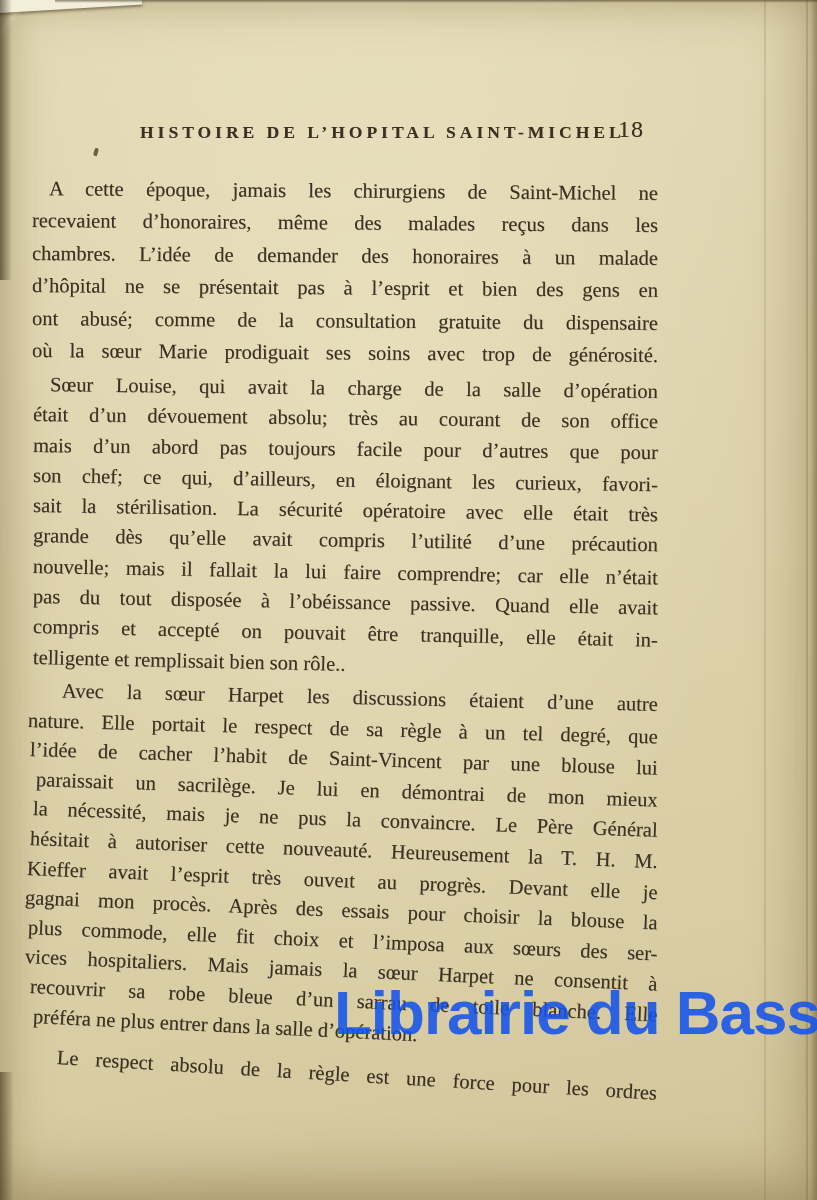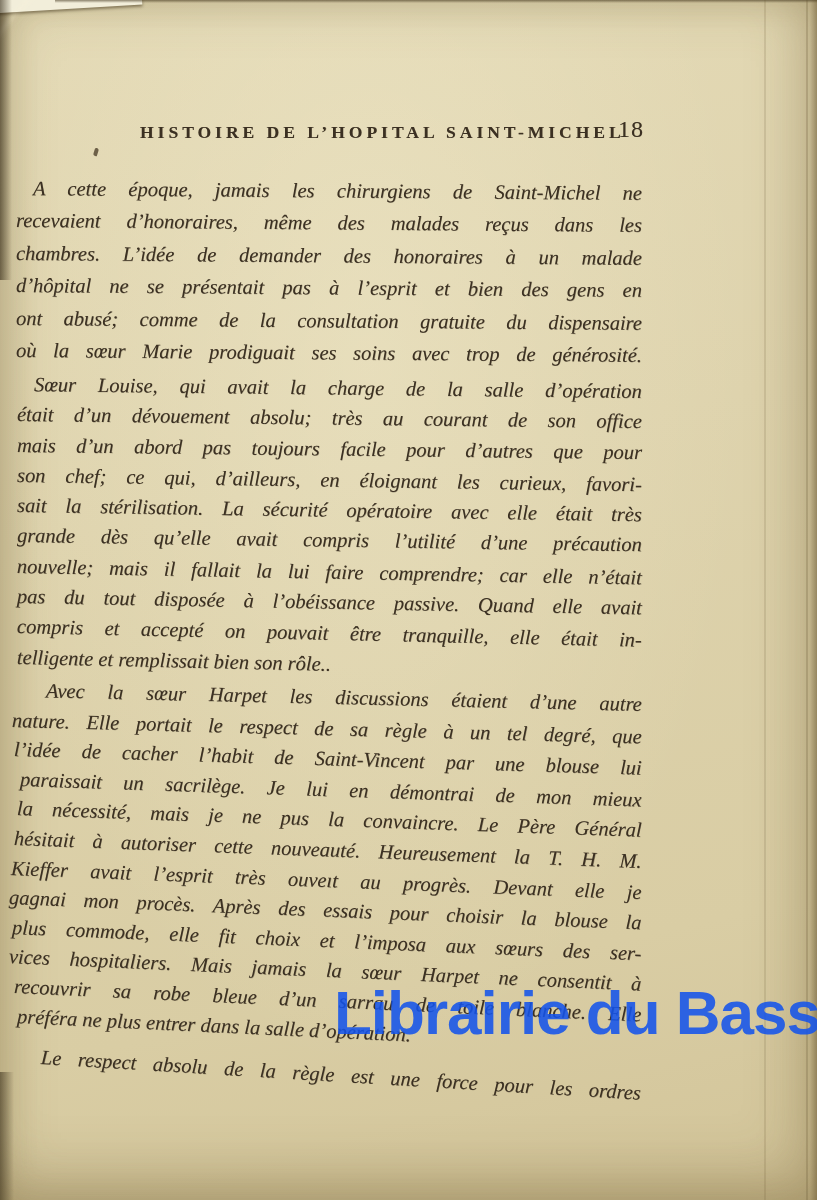--- a/index.html
+++ b/index.html
@@ -25,21 +25,21 @@
   .fold-line-1{position:absolute;left:764px;top:0;width:2px;height:1200px;background:rgba(105,88,50,.16);}
   .fold-line-2{position:absolute;left:806px;top:0;width:2px;height:1200px;background:rgba(105,88,50,.25);}
   .edge-right{position:absolute;right:0;top:0;width:7px;height:1200px;background:linear-gradient(to left,rgba(80,62,28,.35),rgba(80,62,28,0));}
   .speck{position:absolute;left:94px;top:148px;width:4px;height:8px;border-radius:2px 3px 1px 3px;background:rgba(70,55,35,.75);transform:rotate(18deg);}
 
   
   .header-title{position:absolute;left:140px;top:122px;font-size:17.5px;font-weight:bold;letter-spacing:4px;white-space:nowrap;text-shadow:.3px .3px 0 rgba(60,48,30,.4);}
   .page-number{position:absolute;left:618px;top:116px;font-size:24px;letter-spacing:1px;text-shadow:.3px .3px 0 rgba(60,48,30,.4);}
 
   
-  .para{position:absolute;left:10px;width:632px;font-style:italic;}
+  .para{position:absolute;left:26px;width:632px;}
   .ln{position:relative;box-sizing:border-box;display:block;
     font-size:20.5px;text-align:justify;text-align-last:justify;
     transform-origin:0 50%;white-space:normal;
     text-shadow:.35px .35px 0 rgba(59,48,34,.38);}
   .indent{padding-left:17px;}
   .short{text-align-last:left;}
 
   .p1{top:172px;}
   .p1 .ln{height:32.4px;line-height:32.4px;margin-left:6px;width:626px;transform:rotate(.45deg);}
 

